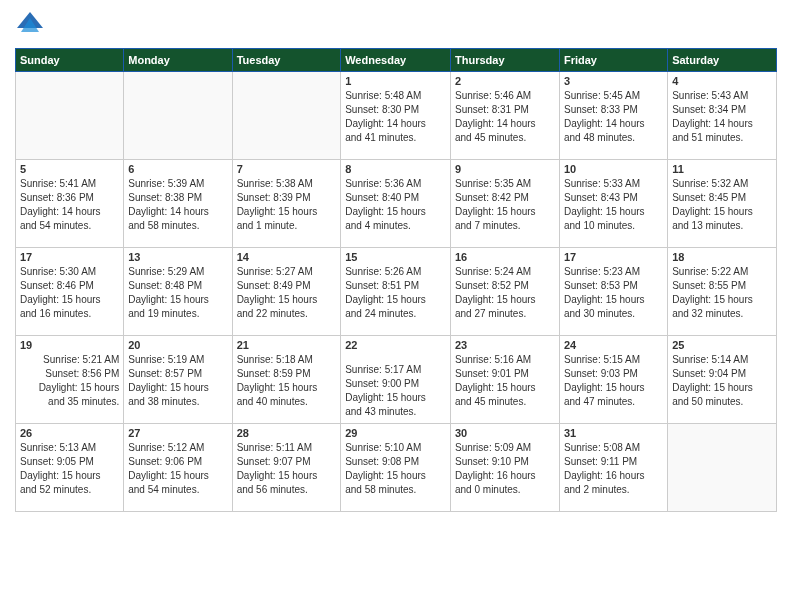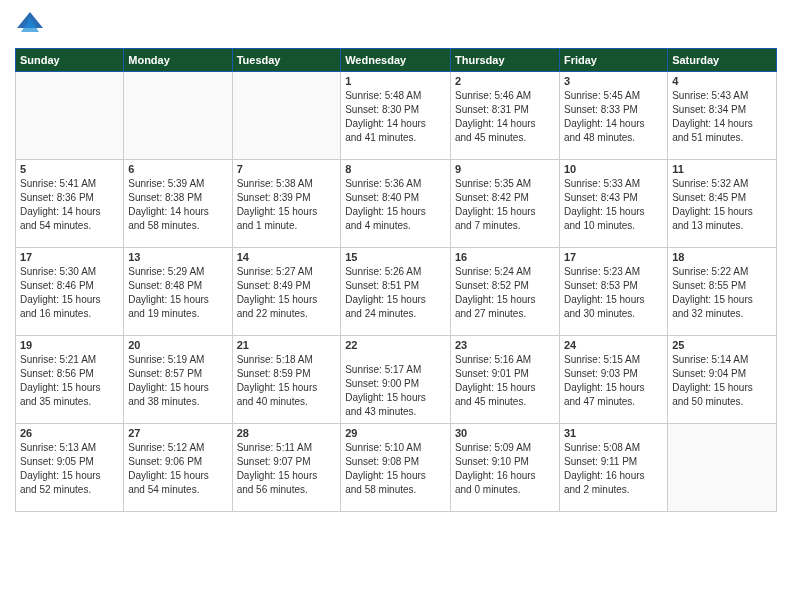--- a/index.html
+++ b/index.html
@@ -249,21 +249,21 @@
             <span class="day-num">18</span>
             <div class="day-info" style="white-space: pre-line;">Sunrise: 5:22 AM
 Sunset: 8:55 PM
 Daylight: 15 hours
 and 32 minutes.</div>
           </td>
         </tr>
         <tr>
           <td>
             <span class="day-num">19</span>
-            <div class="day-info" style="white-space: pre-line;">Sunrise: 5:21 AM
+            <div class="day-info" style="white-space: pre-line; text-align: right;">Sunrise: 5:21 AM
 Sunset: 8:56 PM
 Daylight: 15 hours
 and 35 minutes.</div>
           </td>
           <td>
             <span class="day-num">20</span>
             <div class="day-info" style="white-space: pre-line;">Sunrise: 5:19 AM
 Sunset: 8:57 PM
 Daylight: 15 hours
 and 38 minutes.</div>

